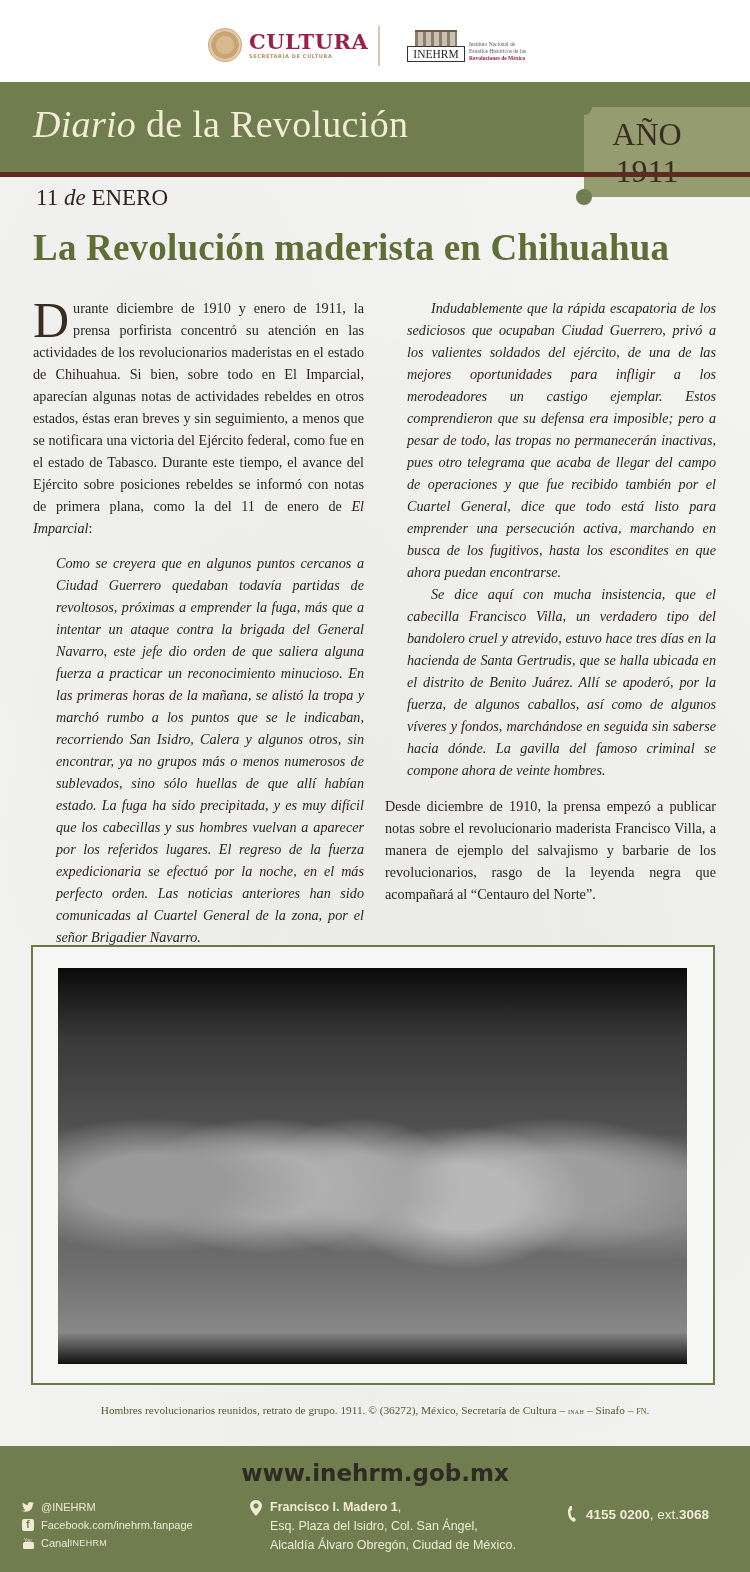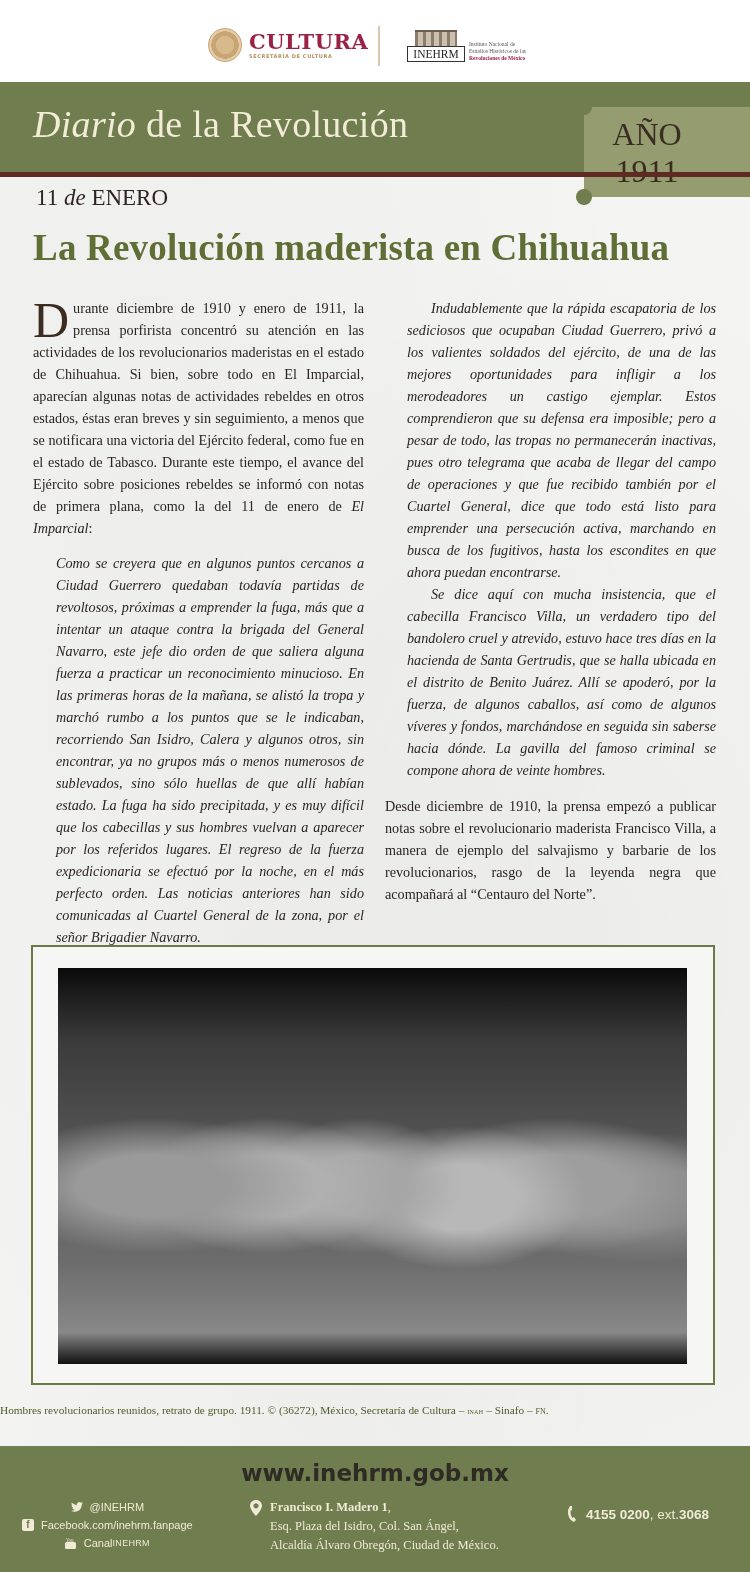--- a/index.html
+++ b/index.html
@@ -72,31 +72,31 @@
   .photo { position: absolute; left: 25px; top: 21px; width: 629px; height: 396px; background:
       radial-gradient(ellipse at 15% 55%, #9a9a9a 0 10%, transparent 22%),
       radial-gradient(ellipse at 33% 55%, #b0b0b0 0 10%, transparent 22%),
       radial-gradient(ellipse at 48% 55%, #a6a6a6 0 10%, transparent 22%),
       radial-gradient(ellipse at 64% 58%, #b8b8b8 0 10%, transparent 22%),
       radial-gradient(ellipse at 79% 55%, #9e9e9e 0 10%, transparent 22%),
       radial-gradient(ellipse at 93% 58%, #8a8a8a 0 9%, transparent 20%),
       linear-gradient(180deg, #0a0a0a 0%, #3a3a3a 18%, #555 45%, #6d6d6d 75%, #888 92%, #111 100%); }
   .photo-label { position: absolute; left: 0; bottom: 0; width: 100%; height: 0; overflow: hidden; }
 
-  .caption { position: absolute; left: 0; top: 1404px; width: 750px; text-align: left; font-family: "Liberation Serif", serif; font-size: 11.3px; color: #4f5d2a; }
+  .caption { position: absolute; left: 0; top: 1404px; width: 750px; text-align: center; font-family: "Liberation Serif", serif; font-size: 11.3px; color: #4f5d2a; }
 
   
   .footer { position: absolute; left: 0; top: 1446px; width: 750px; height: 126px; background: #6f7d4f; }
   .url { position: absolute; left: 0; top: 14px; width: 750px; text-align: center; font-family: "DejaVu Sans", sans-serif; font-weight: bold; font-size: 23px; color: #2f2a24; }
   .social { position: absolute; left: 22px; top: 52px; font-family: "Liberation Sans", sans-serif; font-size: 11px; color: #f1ead6; line-height: 18px; }
-  .social-row { display: flex; align-items: center; justify-content: center; }
+  .social-row { display: flex; align-items: center; }
   .s-ico { width: 12px; height: 12px; margin-right: 7px; display: inline-flex; align-items: center; justify-content: center; font-size: 10px; color: #f1ead6; }
   .fb-ico { background: #f1ead6; color: #6f7d4f; font-weight: bold; font-size: 10px; border-radius: 2px; }
   .sc { font-size: 9px; letter-spacing: 0.3px; }
-  .addr { position: absolute; left: 250px; top: 52px; font-family: Liberation Serif, serif; font-size: 12.5px; color: #f1ead6; line-height: 19px; }
+  .addr { position: absolute; left: 250px; top: 52px; font-family: Liberation Sans, sans-serif; font-size: 12.5px; color: #f1ead6; line-height: 19px; }
   .addr-pin { position: absolute; left: 0; top: 2px; width: 12px; height: 16px; }
   .addr-text { margin-left: 20px; }
   .addr b { font-weight: bold; }
   .phone { position: absolute; left: 566px; top: 60px; font-family: "Liberation Sans", sans-serif; font-size: 13.5px; color: #f1ead6; display: flex; align-items: center; }
   .phone-ico { width: 12px; height: 16px; margin-right: 8px; }
   .phone b { font-weight: bold; }
 </style>
 </head>
 <body>
 

